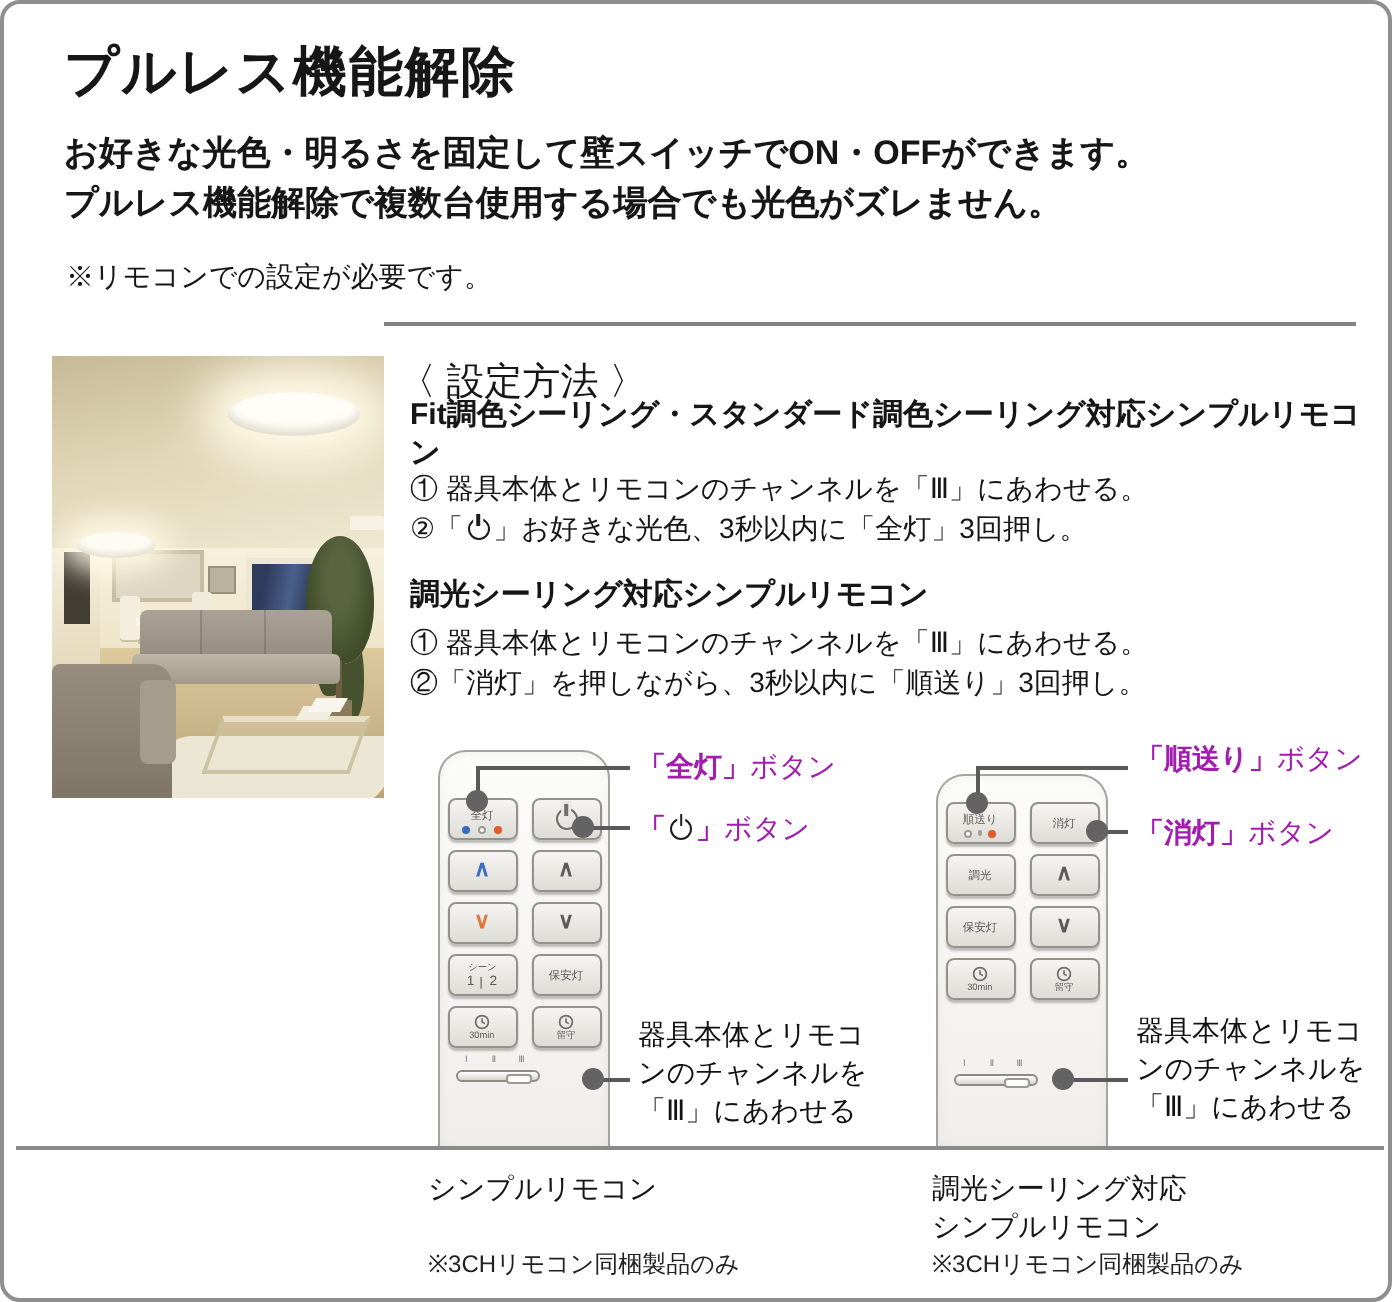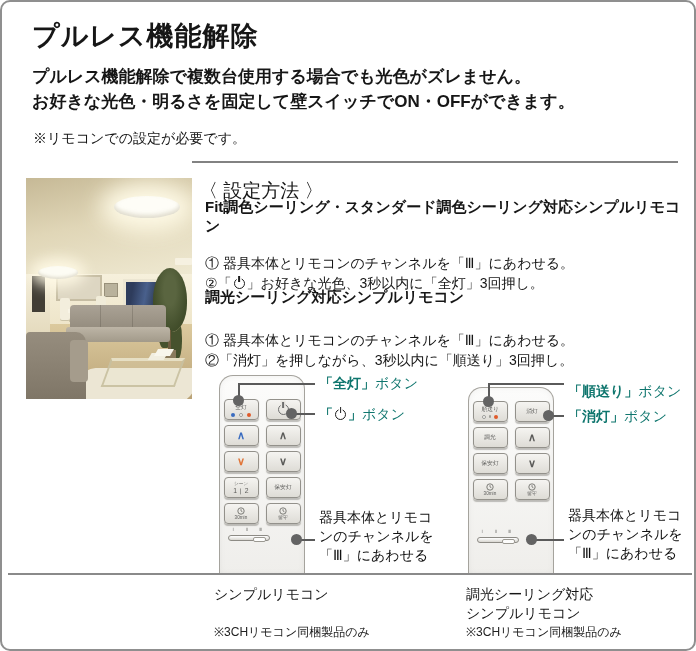--- a/index.html
+++ b/index.html
@@ -13,21 +13,21 @@
   .note{position:absolute;left:31px;top:128px;font-size:14px;}
 
   .sep{position:absolute;left:190px;top:159px;width:486px;height:1.5px;background:#828282;}
   .croprule{position:absolute;left:6px;top:571px;width:684px;height:1.5px;background:#8a8a8a;}
 
   
   .h-method{position:absolute;left:197px;top:176px;font-size:19px;}
   .sec-title{position:absolute;font-size:15px;font-weight:bold;}
   .sec1-title{left:203px;top:196px;}
   .sec2-title{left:203px;top:286px;}
-  .steps{position:absolute;font-size:14px;line-height:20px;margin-top:19px;}
+  .steps{position:absolute;font-size:14px;line-height:20px;}
   .sec1-steps{left:203px;top:232px;}
   .sec2-steps{left:203px;top:309px;}
 
   
   .pw{display:inline-block;width:9px;height:9px;border:1.6px solid #1d1d1d;border-radius:50%;
       position:relative;vertical-align:-1px;margin:0 2px;}
   .pw::before{content:"";position:absolute;left:50%;top:-3.5px;transform:translateX(-50%);
       width:1.8px;height:6px;background:#1d1d1d;box-shadow:0 0 0 1.5px #fff;}
   .pw.gray{border-color:#6e6e6e;}
   .pw.gray::before{background:#6e6e6e;box-shadow:0 0 0 1.5px #e9e7e2;}
@@ -100,41 +100,41 @@
   .ch-marks span{position:absolute;top:-1px;font-size:8px;transform:scale(.55);color:#79797 5;color:#797975;line-height:7px;}
   .ch-m1{left:12px;} .ch-m2{left:25px;} .ch-m3{left:38px;}
   .ch-pill{position:relative;margin:1px 0 0 8px;width:42px;height:6px;box-sizing:border-box;
      background:linear-gradient(#ffffff,#d8d6d0);border:1px solid #8d8b85;border-radius:3px;}
   .ch-knob{position:absolute;right:3px;top:0.5px;width:11px;height:3.5px;background:#fdfdfc;
      border:0.5px solid #9b9992;border-radius:2px;}
 
   
   .co-dot{position:absolute;width:11px;height:11px;border-radius:50%;background:#636363;}
   .co-line{position:absolute;background:#5a5a5a;}
-  .co-label{position:absolute;font-size:14px;white-space:nowrap;color:#0f766e;}
+  .co-label{position:absolute;font-size:14px;white-space:nowrap;color:#a21caf;}
   .co-label .b{font-weight:bold;}
   .ch-note{position:absolute;font-size:14px;line-height:19px;color:#111;}
   .ch-note-l{left:317px;top:506px;width:122px;}
   .ch-note-r{left:566px;top:504px;width:124px;}
 
   
   .cap{position:absolute;font-size:14px;line-height:18.5px;}
   .cap-l{left:212px;top:583px;} .cap-r{left:464px;top:583px;}
   .cap-note{position:absolute;font-size:12px;color:#222;}
   .capn-l{left:212px;top:621px;} .capn-r{left:464px;top:621px;}
 </style>
 </head>
 <body>
 
 <div class="page">
 
   <div class="title">プルレス機能解除</div>
   <div class="lead">
+    <div>お好きな光色・明るさを固定して壁スイッチでON・OFFができます。</div>
     <div>プルレス機能解除で複数台使用する場合でも光色がズレません。</div>
-    <div>お好きな光色・明るさを固定して壁スイッチでON・OFFができます。</div>
   </div>
   <div class="note">※リモコンでの設定が必要です。</div>
 
   <div class="sep"></div>
 
   <div class="photo">
     <div class="ph-ceiling"></div>
     <div class="ph-wall"></div>
     <div class="ph-floor"></div>
     <div class="ph-hall"></div>
@@ -304,21 +304,21 @@
       </div>
       <div class="ch-pill">
           <div class="ch-knob"></div>
         </div>
     </div>
   </div>
 
   <div class="co-line" style="left:486px;top:381px;width:1.5px;height:14px;"></div>
   <div class="co-line" style="left:486px;top:381px;width:76px;height:1.5px;"></div>
   <div class="co-dot" style="left:481px;top:394px;"></div>
-  <div class="co-label" style="left:566px;top:381px;"><span class="b">「順送り」</span><span>ボタン</span></div>
+  <div class="co-label" style="left:566px;top:369px;"><span class="b">「順送り」</span><span>ボタン</span></div>
 
   <div class="co-line" style="left:550px;top:413px;width:12px;height:1.5px;"></div>
   <div class="co-dot" style="left:541px;top:408px;"></div>
   <div class="co-label" style="left:566px;top:406px;"><span class="b">「消灯」</span><span>ボタン</span></div>
 
   <div class="co-line" style="left:534px;top:537px;width:28px;height:1.5px;"></div>
   <div class="co-dot" style="left:524px;top:532px;"></div>
   <div class="ch-note ch-note-r">器具本体とリモコンのチャンネルを「Ⅲ」にあわせる</div>
 
   <div class="croprule"></div>

